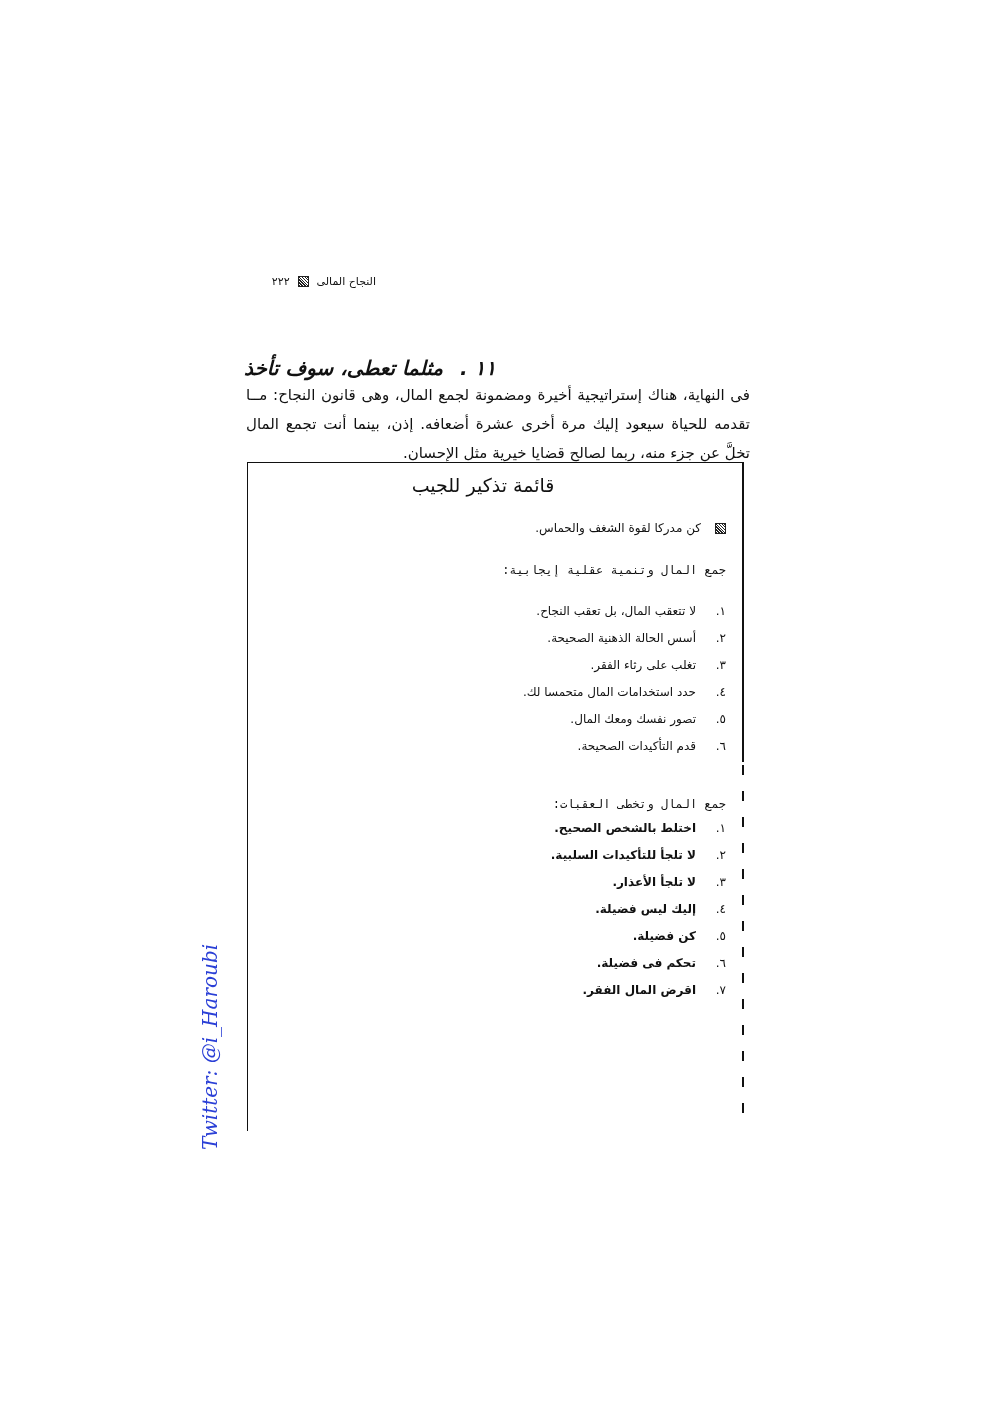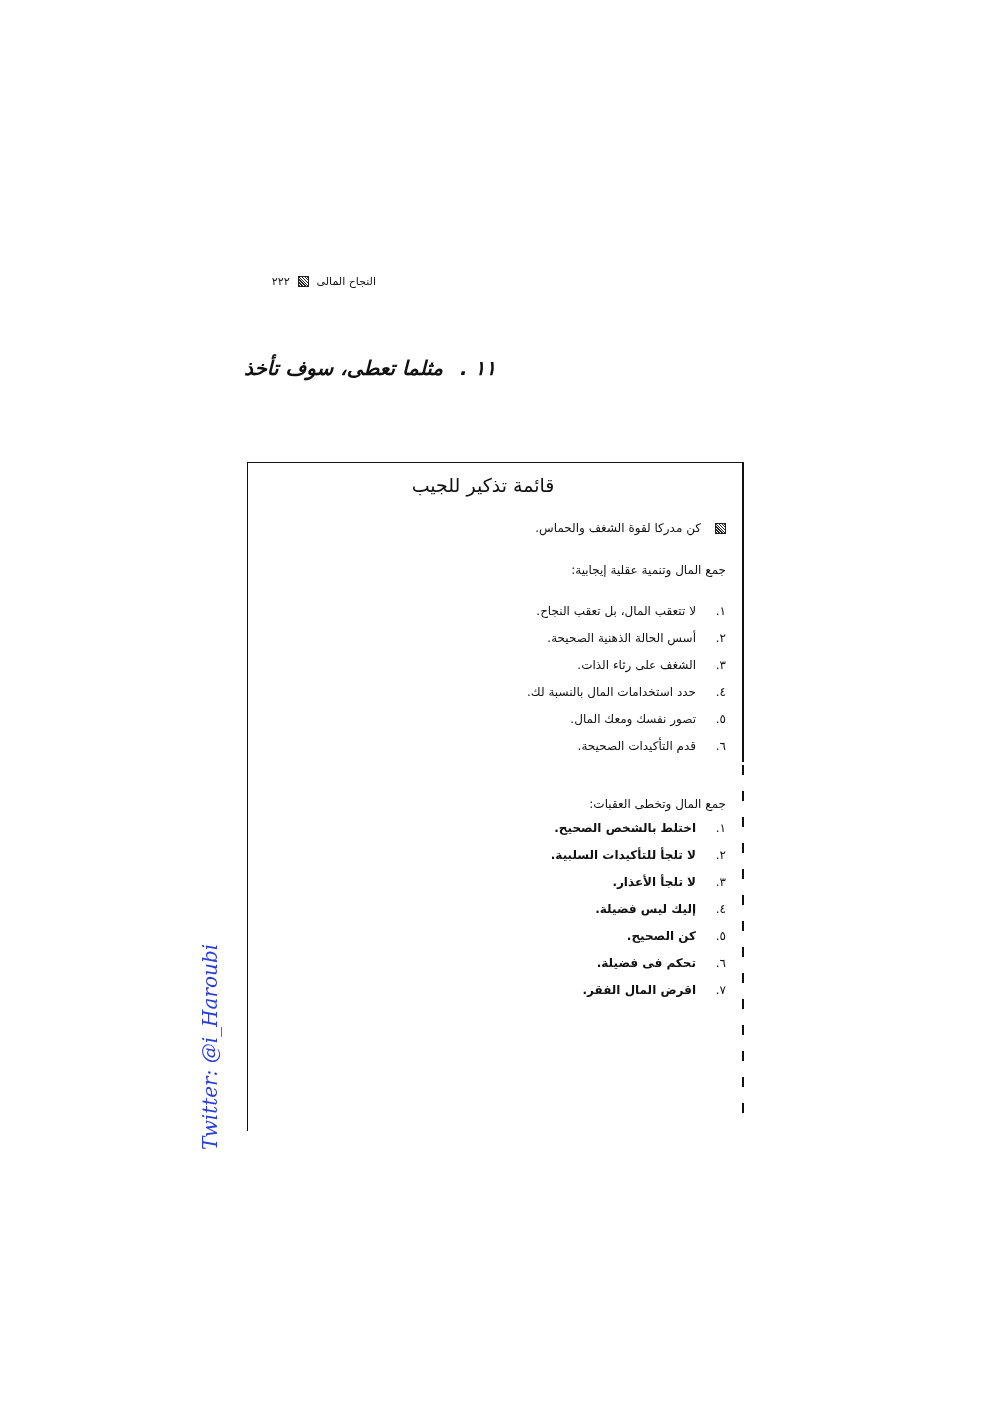--- a/index.html
+++ b/index.html
@@ -44,21 +44,21 @@
   }
   .box-title {
     position: absolute; top: 474px; left: 247px; width: 472px; text-align: center;
     direction: rtl; font-size: 19px; font-weight: normal;
   }
   .bullet-line {
     position: absolute; top: 521px; right: 266px; direction: rtl;
     font-size: 12px; display: flex; align-items: center; gap: 14px;
   }
   .group-heading {
-    position: absolute; right: 266px; direction: rtl; font-size: 12px;
+    position: absolute; right: 266px; direction: rtl; font-size: 12px; font-family: Liberation Mono, monospace;
   }
   .list { position: absolute; right: 266px; direction: rtl; margin: 0; padding: 0; list-style: none; }
   .list li {
     font-size: 12px; height: 27px; line-height: 20px; display: flex; gap: 16px; direction: rtl;
   }
   .list li .n { width: 14px; text-align: right; }
   .list.bold li .t { font-weight: bold; }
   .watermark {
     position: absolute; left: 198px; top: 1150px;
     transform-origin: left top; transform: rotate(-90deg);
@@ -75,20 +75,21 @@
     <span>النجاح المالى</span>
     <span class="ornament"></span>
     <span>٢٢٢</span>
   </div>
 
   <div class="section-title">
     <span class="num">١١ .</span>
     <span>مثلما تعطى، سوف تأخذ</span>
   </div>
 
+  <p class="intro">فى النهاية، هناك إستراتيجية أخيرة ومضمونة لجمع المال، وهى قانون النجاح: مــا تقدمه للحياة سيعود إليك مرة أخرى عشرة أضعافه. إذن، بينما أنت تجمع المال تخلَّ عن جزء منه، ربما لصالح قضايا خيرية مثل الإحسان.</p>
 
   <div class="box"></div>
   <div class="box-right-solid"></div>
   <div class="box-right-broken"></div>
 
   <div class="box-title">قائمة تذكير للجيب</div>
 
   <div class="bullet-line">
     <span class="ornament"></span>
     <span>كن مدركا لقوة الشغف والحماس.</span>
@@ -99,25 +100,25 @@
     <li>
         <span class="n">١.</span>
         <span class="t">لا تتعقب المال، بل تعقب النجاح.</span>
       </li>
     <li>
         <span class="n">٢.</span>
         <span class="t">أسس الحالة الذهنية الصحيحة.</span>
       </li>
     <li>
         <span class="n">٣.</span>
-        <span class="t">الشغف على رثاء الذات.</span>
+        <span class="t">تغلب على رثاء الفقر.</span>
       </li>
     <li>
         <span class="n">٤.</span>
-        <span class="t">حدد استخدامات المال بالنسبة لك.</span>
+        <span class="t">حدد استخدامات المال متحمسا لك.</span>
       </li>
     <li>
         <span class="n">٥.</span>
         <span class="t">تصور نفسك ومعك المال.</span>
       </li>
     <li>
         <span class="n">٦.</span>
         <span class="t">قدم التأكيدات الصحيحة.</span>
       </li>
   </ul>
@@ -135,21 +136,21 @@
     <li>
         <span class="n">٣.</span>
         <span class="t">لا تلجأ الأعذار.</span>
       </li>
     <li>
         <span class="n">٤.</span>
         <span class="t">إليك ليس فضيلة.</span>
       </li>
     <li>
         <span class="n">٥.</span>
-        <span class="t">كن الصحيح.</span>
+        <span class="t">كن فضيلة.</span>
       </li>
     <li>
         <span class="n">٦.</span>
         <span class="t">تحكم فى فضيلة.</span>
       </li>
     <li>
         <span class="n">٧.</span>
         <span class="t">اقرض المال الفقر.</span>
       </li>
   </ul>

